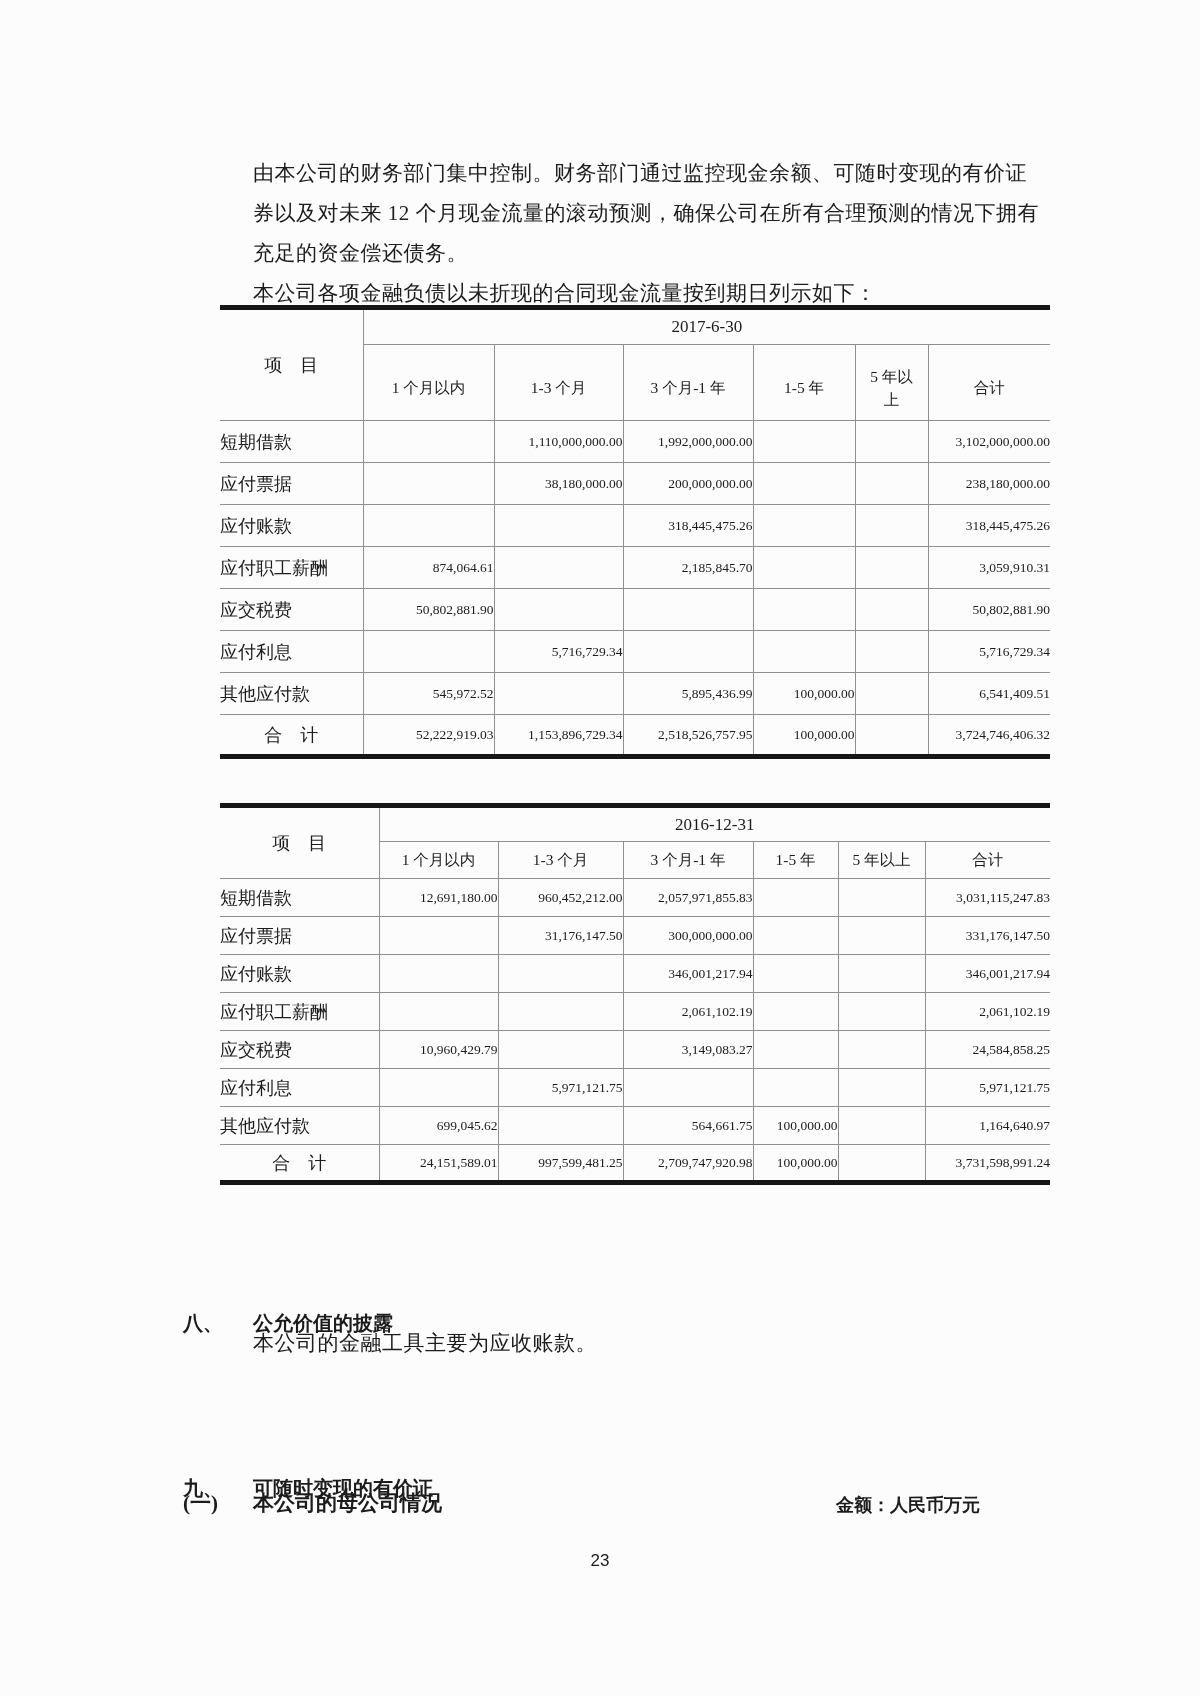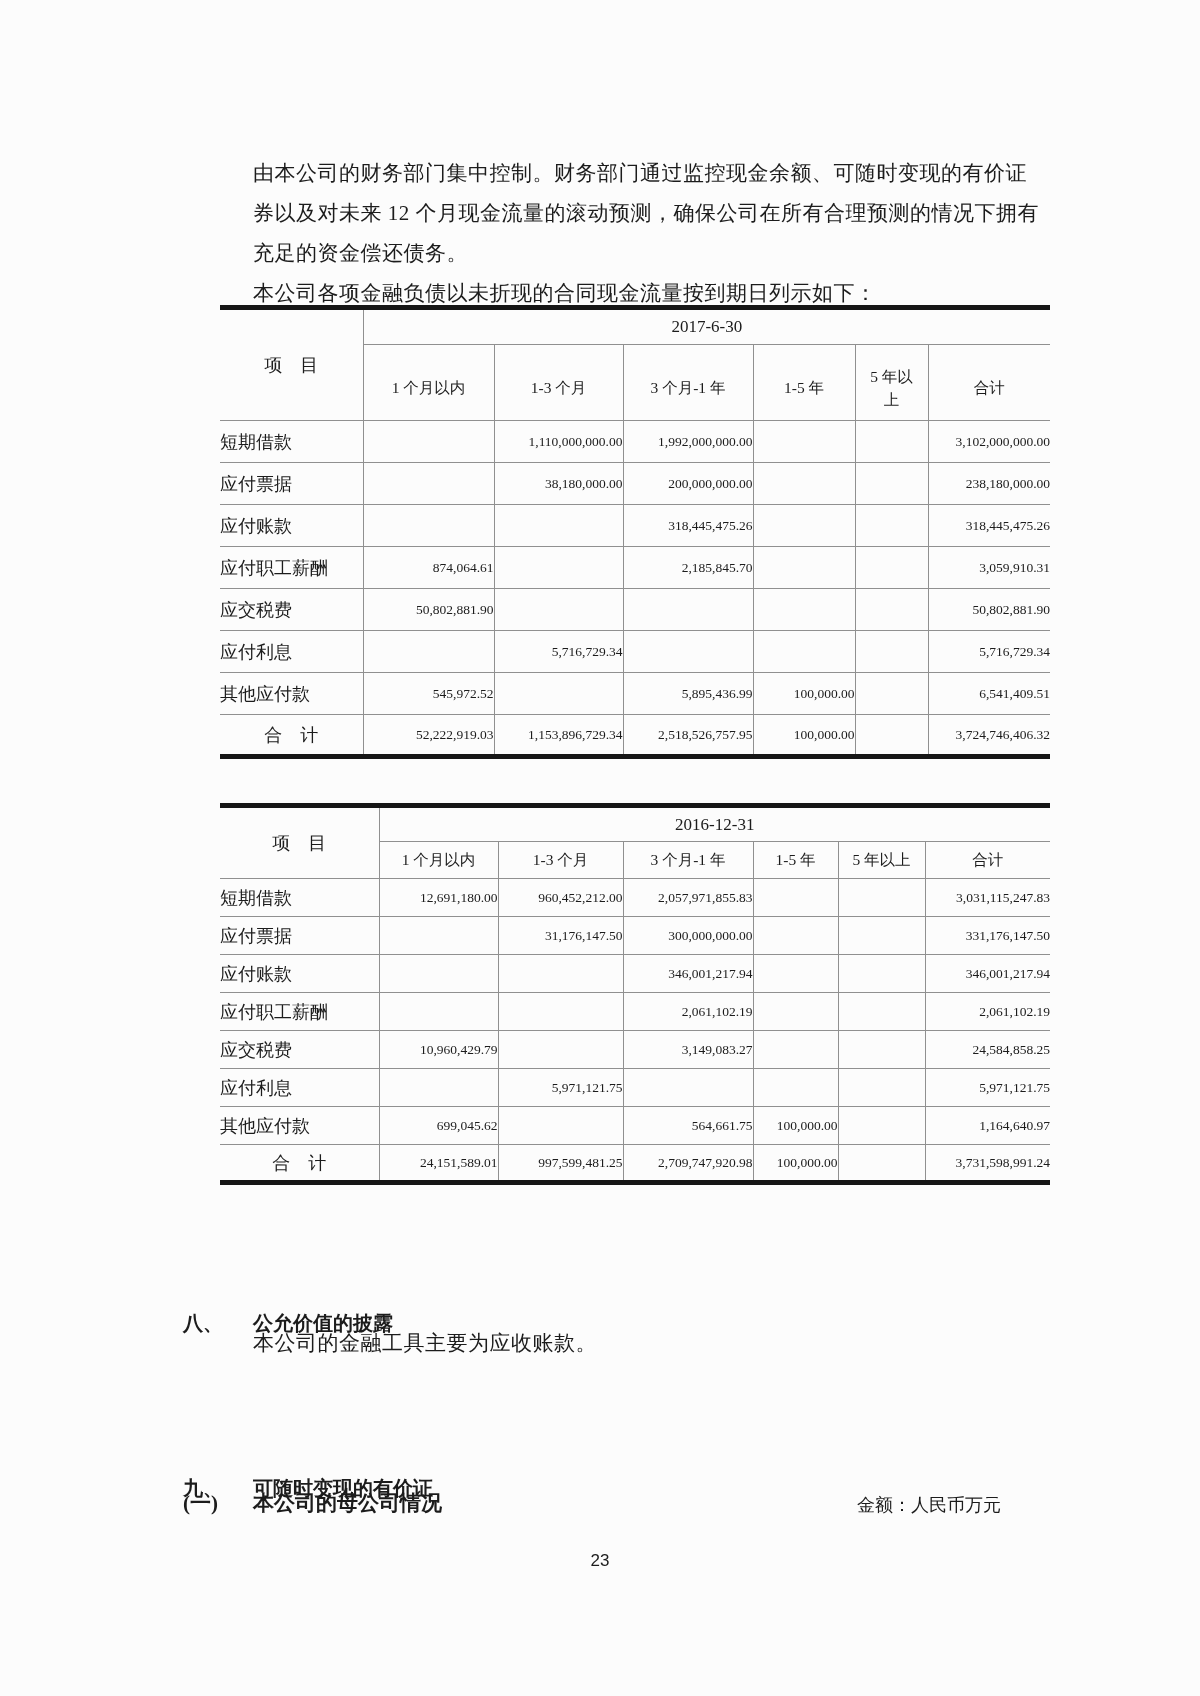--- a/index.html
+++ b/index.html
@@ -44,21 +44,21 @@
   td.lbl{font-size:18px;text-align:left;padding-left:13px;white-space:pre;}
   td.sumlbl{font-size:18px;text-align:center;white-space:pre;}
   td.num{font-size:13.5px;text-align:right;padding-right:10px;white-space:nowrap;}
   
   .sec{position:absolute;left:183px;font-weight:bold;font-size:20px;line-height:32px;white-space:nowrap;margin-top:29px;}
   .sec .num{display:inline-block;min-width:70px;font-weight:bold;}
   .bodypar{position:absolute;left:253px;width:790px;}
   .bodypar .tline{height:38px;line-height:38px;font-size:21px;white-space:nowrap;letter-spacing:0.5px;}
   .subrow{position:absolute;left:183px;top:1490px;width:840px;font-size:21px;font-weight:bold;line-height:26px;white-space:nowrap;}
   .subrow .num{display:inline-block;min-width:70px;}
-  .amount-note{position:absolute;left:857px;top:1493px;font-size:18px;font-weight:normal;white-space:nowrap;}
+  .amount-note{position:absolute;left:836px;top:1493px;font-size:18px;font-weight:bold;white-space:nowrap;}
   .pagenum{
     position:absolute;left:0;top:1551px;width:1200px;
     text-align:center;font-size:17px;
     font-family:"Liberation Sans","DejaVu Sans",sans-serif;
   }
 </style>
 </head>
 <body>
 
 <div class="page">

